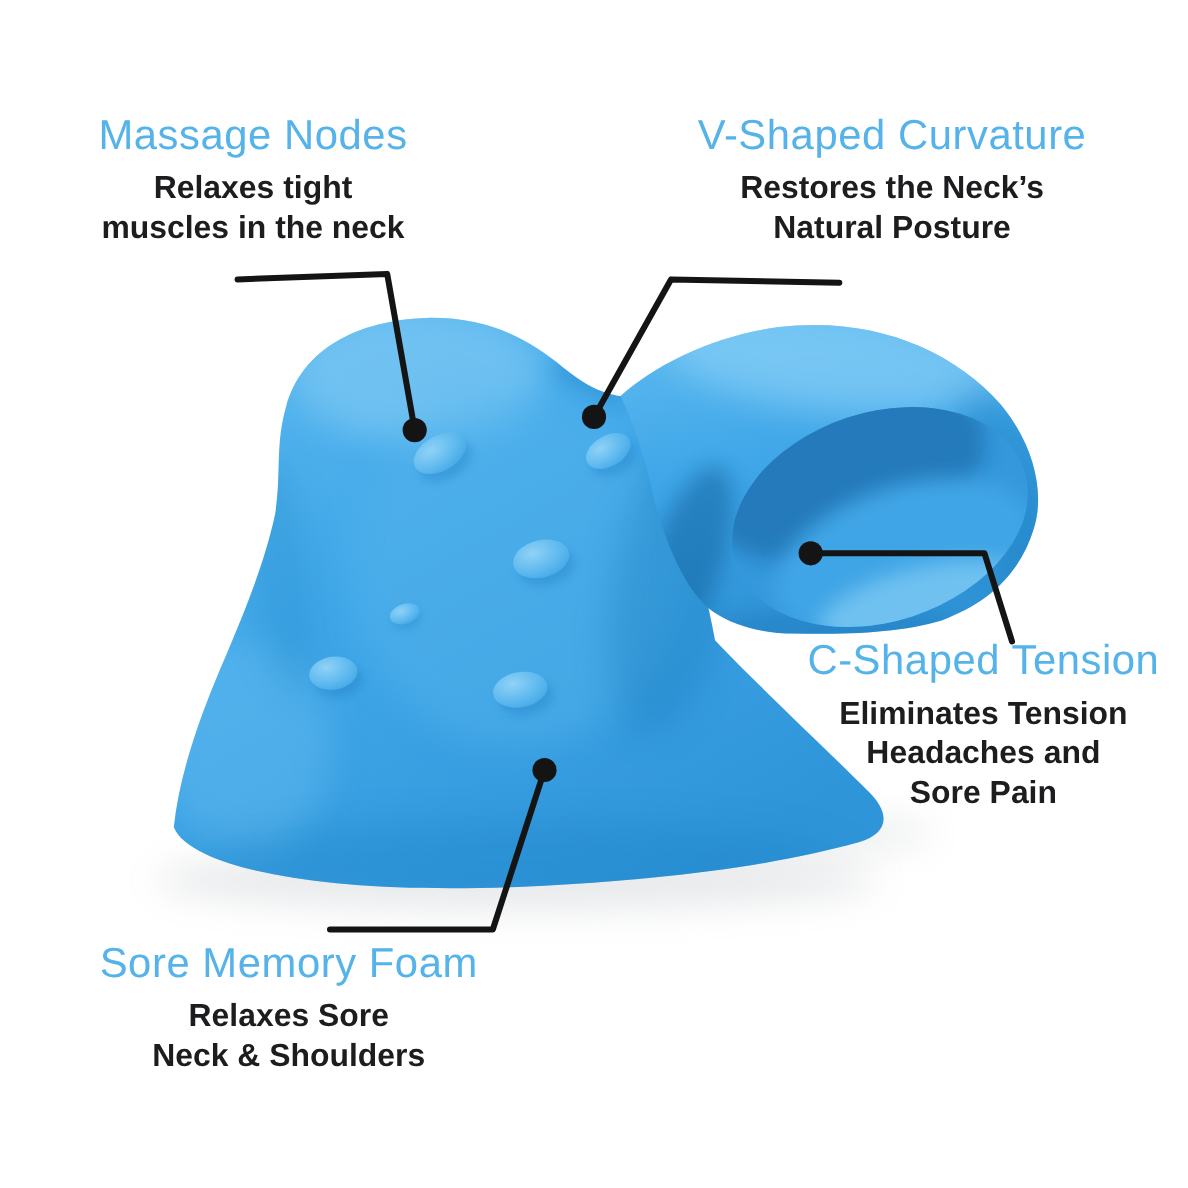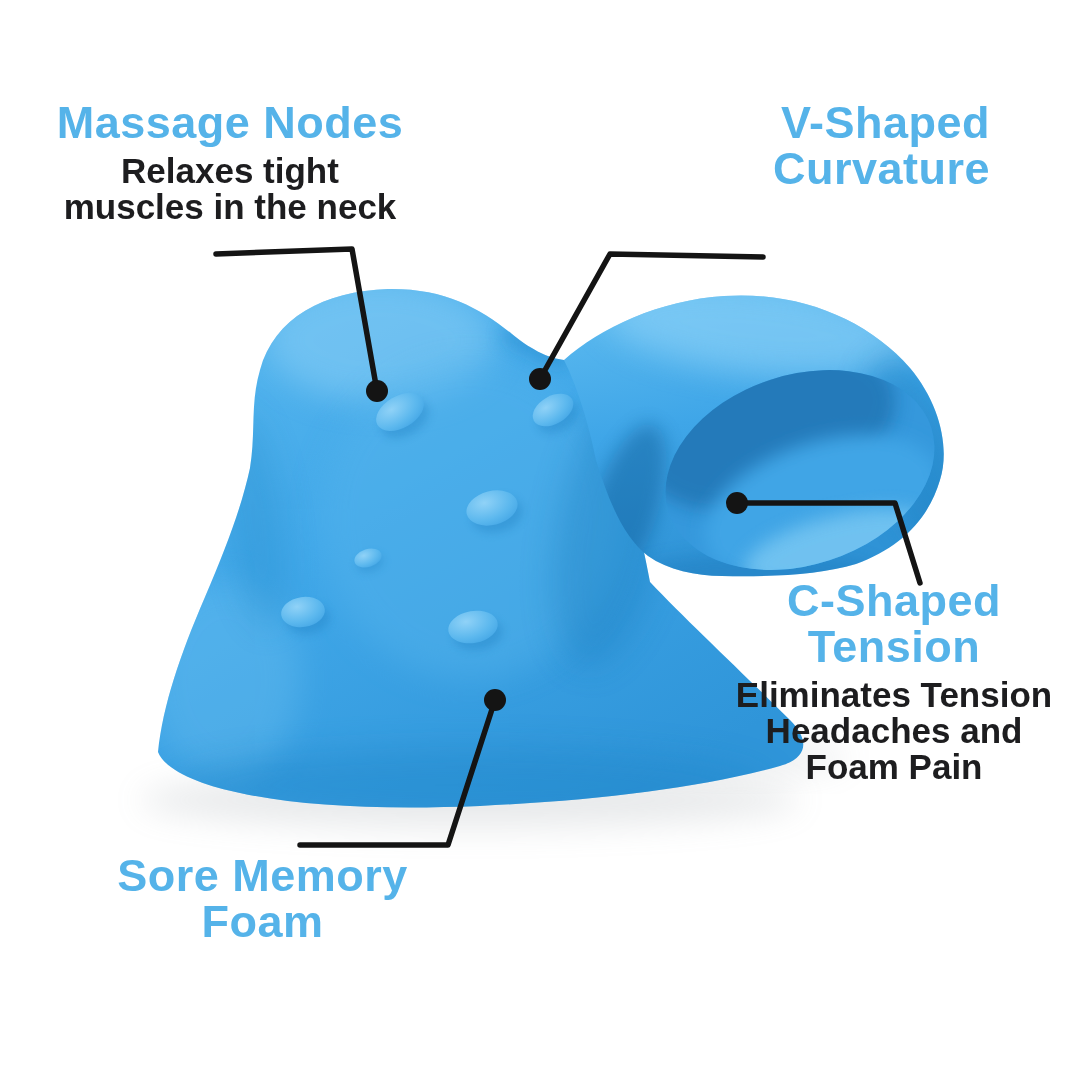--- a/index.html
+++ b/index.html
@@ -16,36 +16,36 @@
     background:var(--bg);
     overflow:hidden;
     font-family:"Liberation Sans", sans-serif;
   }
   .art{position:absolute;inset:0;width:1080px;height:1080px;}
   .callout{
     position:absolute;
     text-align:center;
   }
   .callout-heading{
-    font-size:45px;
-    font-weight:700;
+    font-size:38px;
+    font-weight:400;
     line-height:46px;
     color:var(--accent);
     letter-spacing:0.5px;
   }
   .callout-desc{
     margin-top:7px;
-    font-size:35px;
+    font-size:29px;
     font-weight:700;
     line-height:36px;
     color:var(--ink);
     white-space:pre-line;
   }
   .co-massage{left:55px;top:100px;width:350px;}
-  .co-vshape{left:600px;top:100px;width:390px;text-align:right;}
+  .co-vshape{left:616px;top:100px;width:390px;}
   .co-copen{left:718px;top:578px;width:352px;}
   .co-foam{left:70px;top:853px;width:385px;}
 </style>
 </head>
 <body>
 
 <div class="canvas">
 
   <svg class="art" viewBox="0 0 1080 1080" xmlns="http://www.w3.org/2000/svg">
     <defs>
@@ -181,26 +181,30 @@
   </svg>
 
   <div class="callout co-massage">
     <div class="callout-heading">Massage Nodes</div>
     <div class="callout-desc">Relaxes tight
 muscles in the neck</div>
   </div>
 
   <div class="callout co-vshape">
     <div class="callout-heading">V-Shaped Curvature</div>
+    <div class="callout-desc">Restores the Neck’s
+Natural Posture</div>
   </div>
 
   <div class="callout co-copen">
     <div class="callout-heading">C-Shaped Tension</div>
     <div class="callout-desc">Eliminates Tension
 Headaches and
-Foam Pain</div>
+Sore Pain</div>
   </div>
 
   <div class="callout co-foam">
     <div class="callout-heading">Sore Memory Foam</div>
+    <div class="callout-desc">Relaxes Sore
+Neck &amp; Shoulders</div>
   </div>
 
 </div>
 
 </body></html>

